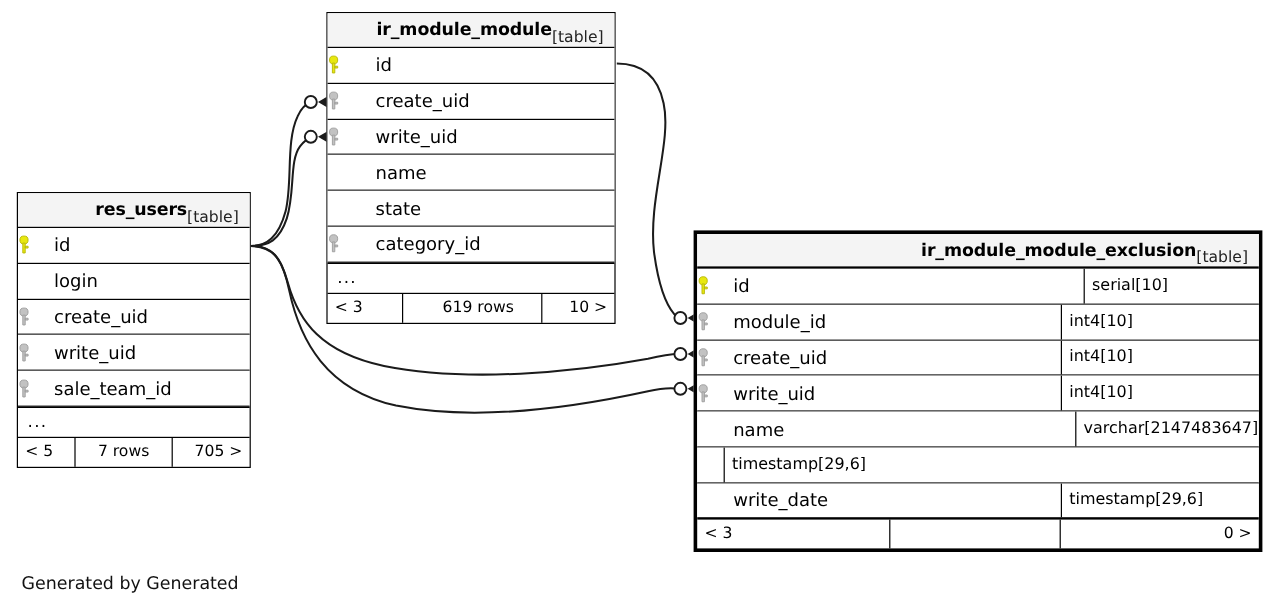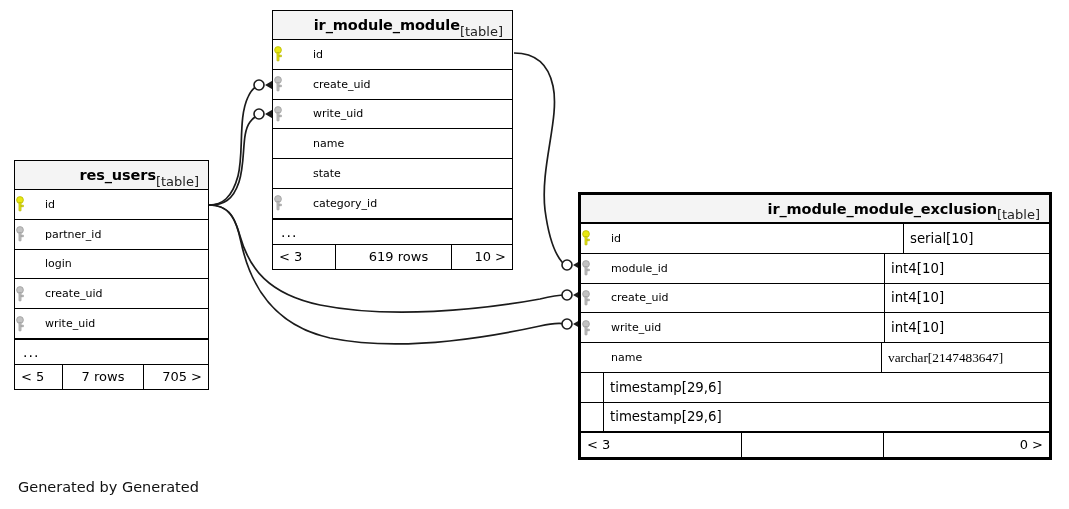--- a/index.html
+++ b/index.html
@@ -106,21 +106,21 @@
     align-items: center;
     flex: 0 0 auto;
     border-left: 1.1px solid #000000;
     padding-left: 6px;
     box-sizing: border-box;
     font-size: 13.3px;
     color: #000000;
     white-space: nowrap;
   }
   .col-label {
-    font-size: 11px;
+    font-size: 15px;
     color: #000000;
     white-space: nowrap;
   }
 
   
   .key-slot {
     flex: 0 0 22px;
     display: flex;
     align-items: center;
     justify-content: flex-start;
@@ -223,31 +223,20 @@
             <circle cx="5" cy="4" r="3.4"></circle>
             <path d="M4 6.6 h2 v8.2 h-2 z M6 9.2 h2.4 v1.5 H6 z"></path>
           </svg>
       </span>
       <span class="cell-name">
           <span class="col-label">id</span>
         </span>
     </div>
 
 
-    <div class="tbl-row">
-      <span class="key-slot">
-        <svg class="key-ico fk" width="10" height="16" viewBox="0 0 10 16">
-            <circle cx="5" cy="4" r="3.4"></circle>
-            <path d="M4 6.6 h2 v8.2 h-2 z M6 9.2 h2.4 v1.5 H6 z"></path>
-          </svg>
-      </span>
-      <span class="cell-name">
-          <span class="col-label">partner_id</span>
-        </span>
-    </div>
 
     <div class="tbl-row">
       <span class="key-slot"></span>
       <span class="cell-name">
           <span class="col-label">login</span>
         </span>
     </div>
 
     <div class="tbl-row">
       <span class="key-slot">
@@ -266,20 +255,31 @@
         <svg class="key-ico fk" width="10" height="16" viewBox="0 0 10 16">
             <circle cx="5" cy="4" r="3.4"></circle>
             <path d="M4 6.6 h2 v8.2 h-2 z M6 9.2 h2.4 v1.5 H6 z"></path>
           </svg>
       </span>
       <span class="cell-name">
           <span class="col-label">write_uid</span>
         </span>
     </div>
 
+    <div class="tbl-row">
+      <span class="key-slot">
+        <svg class="key-ico fk" width="10" height="16" viewBox="0 0 10 16">
+            <circle cx="5" cy="4" r="3.4"></circle>
+            <path d="M4 6.6 h2 v8.2 h-2 z M6 9.2 h2.4 v1.5 H6 z"></path>
+          </svg>
+      </span>
+      <span class="cell-name">
+          <span class="col-label">sale_team_id</span>
+        </span>
+    </div>
 
     <div class="ellipsis-row">...</div>
 
     <div class="tbl-footer">
       <span class="foot-cell foot-left" style="flex:0 0 47px;">&lt; 5</span>
       <span class="foot-cell foot-mid" style="flex:1 1 auto;">7 rows</span>
       <span class="foot-cell foot-right" style="flex:0 0 64px;">705 &gt;</span>
     </div>
   </div>
 
@@ -418,30 +418,33 @@
           <span class="col-label">write_uid</span>
         </span>
       <span class="cell-type" style="width:165px;">int4[10]</span>
     </div>
 
     <div class="tbl-row">
       <span class="key-slot"></span>
       <span class="cell-name">
           <span class="col-label">name</span>
         </span>
-      <span class="cell-type" style="width:168px;font-family:Liberation Serif, serif;">varchar[2147483647]</span>
+      <span class="cell-type" style="width:153px;">varchar[2147483647]</span>
     </div>
 
     <div class="tbl-row">
       <span class="key-slot"></span>
       <span class="cell-type" style="width:165px;">timestamp[29,6]</span>
     </div>
 
     <div class="tbl-row" style="border-bottom:2.4px solid #000;">
       <span class="key-slot"></span>
+      <span class="cell-name">
+          <span class="col-label">write_date</span>
+        </span>
       <span class="cell-type" style="width:165px;">timestamp[29,6]</span>
     </div>
 
     <div class="tbl-footer">
       <span class="foot-cell foot-left" style="flex:0 0 160px;">&lt; 3</span>
       <span class="foot-cell foot-mid" style="flex:1 1 auto;"></span>
       <span class="foot-cell foot-right" style="flex:0 0 165px;">0 &gt;</span>
     </div>
   </div>
 

